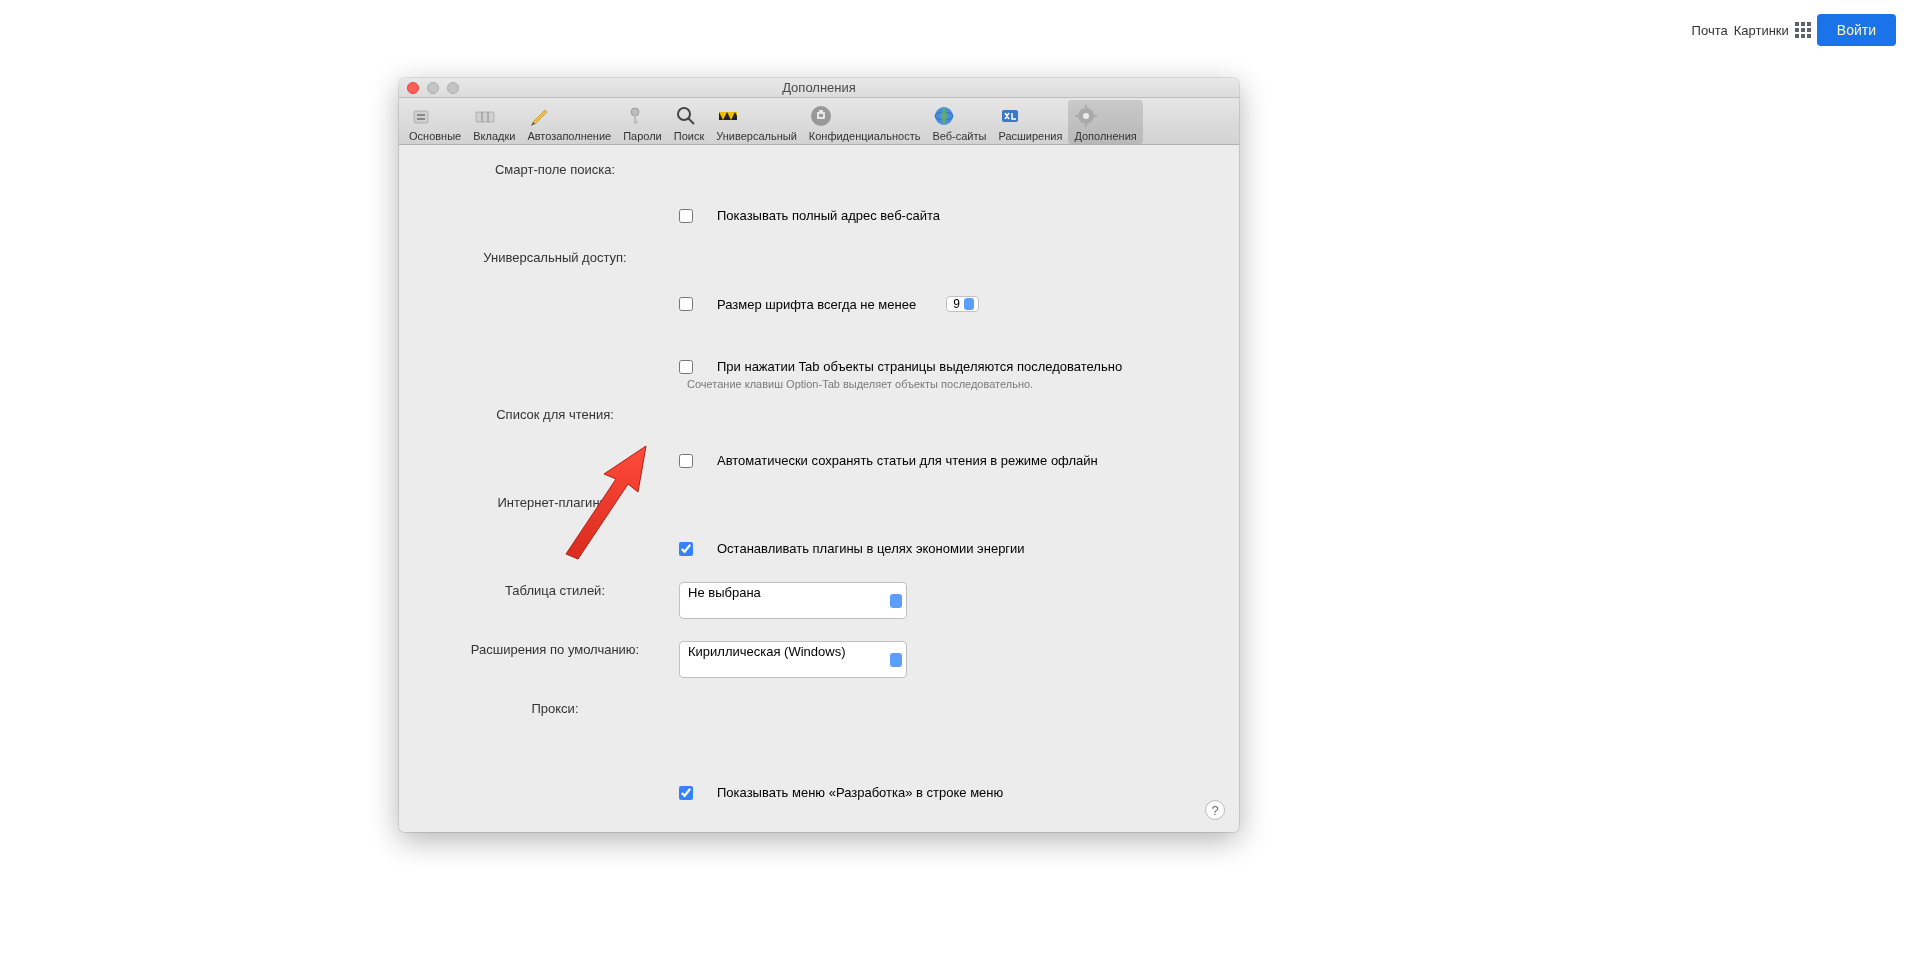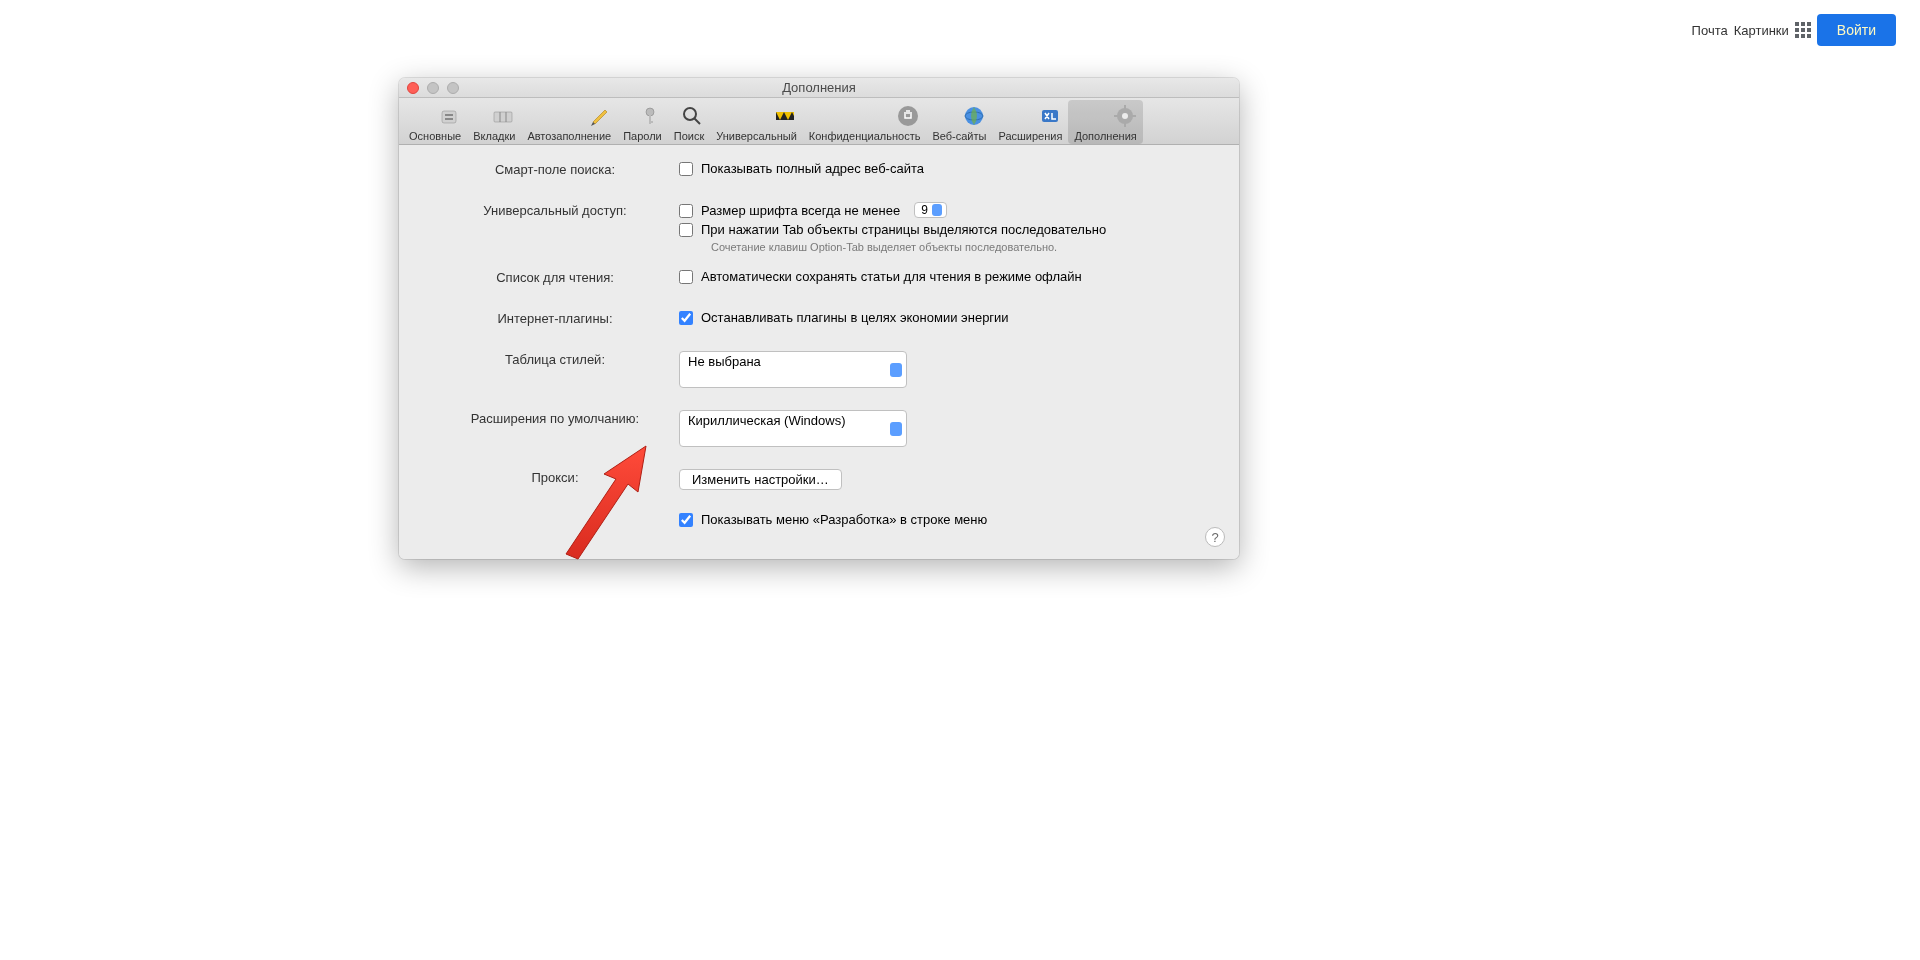--- a/index.html
+++ b/index.html
@@ -16,32 +16,32 @@
     .window { position: absolute; left: 399px; top: 78px; width: 840px; background: #ececec; border-radius: 6px; box-shadow: 0 8px 30px rgba(0,0,0,0.3), 0 0 0 1px rgba(0,0,0,0.1); }
     .titlebar { height: 20px; display: flex; align-items: center; padding: 0 8px; position: relative; background: linear-gradient(#e8e8e8, #dcdcdc); border-radius: 6px 6px 0 0; border-bottom: 1px solid #bdbdbd; }
     .lights { display: flex; gap: 8px; position: absolute; left: 8px; }
     .light { width: 12px; height: 12px; border-radius: 50%; }
     .light.red { background: #ff5f57; border: 0.5px solid #e0443e; }
     .light.yellow { background: #c4c4c4; border: 0.5px solid #adadad; }
     .light.green { background: #c4c4c4; border: 0.5px solid #adadad; }
     .win-title { margin: 0 auto; font-size: 13px; color: #4a4a4a; }
     
     .toolbar { display: flex; background: linear-gradient(#e6e6e6, #d2d2d2); border-bottom: 1px solid #b0b0b0; padding: 2px 4px 0; }
-    .tool-item { display: flex; flex-direction: column; align-items: flex-end; padding: 4px 6px 2px; cursor: pointer; gap: 2px; }
+    .tool-item { display: flex; flex-direction: column; align-items: flex-start; padding: 4px 6px 2px; cursor: pointer; gap: 2px; }
     .tool-item.active { background: rgba(0,0,0,0.12); border-radius: 4px; }
     .tool-icon { width: 24px; height: 24px; display: flex; align-items: center; justify-content: center; }
     .tool-label { font-size: 11px; color: #333; white-space: nowrap; }
     
     .content { background: #ececec; padding: 16px 40px 20px; border-radius: 0 0 6px 6px; }
     .row { display: flex; align-items: flex-start; margin-bottom: 8px; }
     .row-label { width: 240px; text-align: center; padding-right: 8px; font-size: 13px; color: #333; padding-top: 1px; }
     .row-content { flex: 1; }
-    .cb-row { display: flex; align-items: flex-end; gap: 8px; margin-bottom: 4px; }
+    .cb-row { display: flex; align-items: center; gap: 24px; margin-bottom: 4px; margin-top: 47px; }
     .cb { width: 14px; height: 14px; accent-color: #3382ff; cursor:pointer; }
-    .help-text { font-size: 11px; color: #7a7a7a; margin-left: 32px; margin-bottom: 8px; max-width: 360px; }
+    .help-text { font-size: 11px; color: #7a7a7a; margin-left: 8px; margin-bottom: 8px; max-width: 360px; }
     .select { background: #fff; border: 1px solid #c0c0c0; border-radius: 4px; padding: 2px 22px 18px 8px; font-size: 13px; position: relative; display: inline-block; min-width: 228px; cursor:pointer;}
     .select-mini { background: #fff; border: 1px solid #c0c0c0; border-radius: 4px; padding: 0 18px 0 6px; font-size: 12px; display: inline-block; min-width: 26px; margin-left: 6px; position: relative; cursor:pointer;}
     .select::after, .select-mini::after { content: ""; position: absolute; right: 4px; top: 50%; transform: translateY(-50%); width: 12px; height: 14px; background: #5b9eff; border-radius: 3px; }
     .select-mini::after { width: 10px; height: 12px; }
     .btn { background: #fff; border: 1px solid #c0c0c0; border-radius: 4px; padding: 2px 12px; font-size: 13px; cursor:pointer; }
     .spacer { height: 14px; }
     .help-btn { position: absolute; right: 14px; bottom: 12px; width: 20px; height: 20px; border-radius: 50%; background: #fff; border: 1px solid #bbb; color: #6b6b6b; font-size: 13px; display:flex; align-items:center; justify-content:center; cursor:pointer;}
     
     .arrow { position: absolute; left: 556px; top: 444px; pointer-events: none; }
   </style>
@@ -244,23 +244,20 @@
       <div class="row-label">Расширения по умолчанию:</div>
       <div class="row-content">
         <div class="select">Кириллическая (Windows)</div>
       </div>
     </div>
 
     <div class="spacer"></div>
 
     <div class="row">
       <div class="row-label">Прокси:</div>
-      <div class="row-content">
-        <button class="btn">Изменить настройки…</button>
-      </div>
     </div>
 
     <div class="spacer"></div>
 
     <div class="row">
       <div class="row-label"></div>
       <div class="row-content">
         <div class="cb-row">
           <input type="checkbox" class="cb" checked="" style="">
           <span>Показывать меню «Разработка» в строке меню</span>

